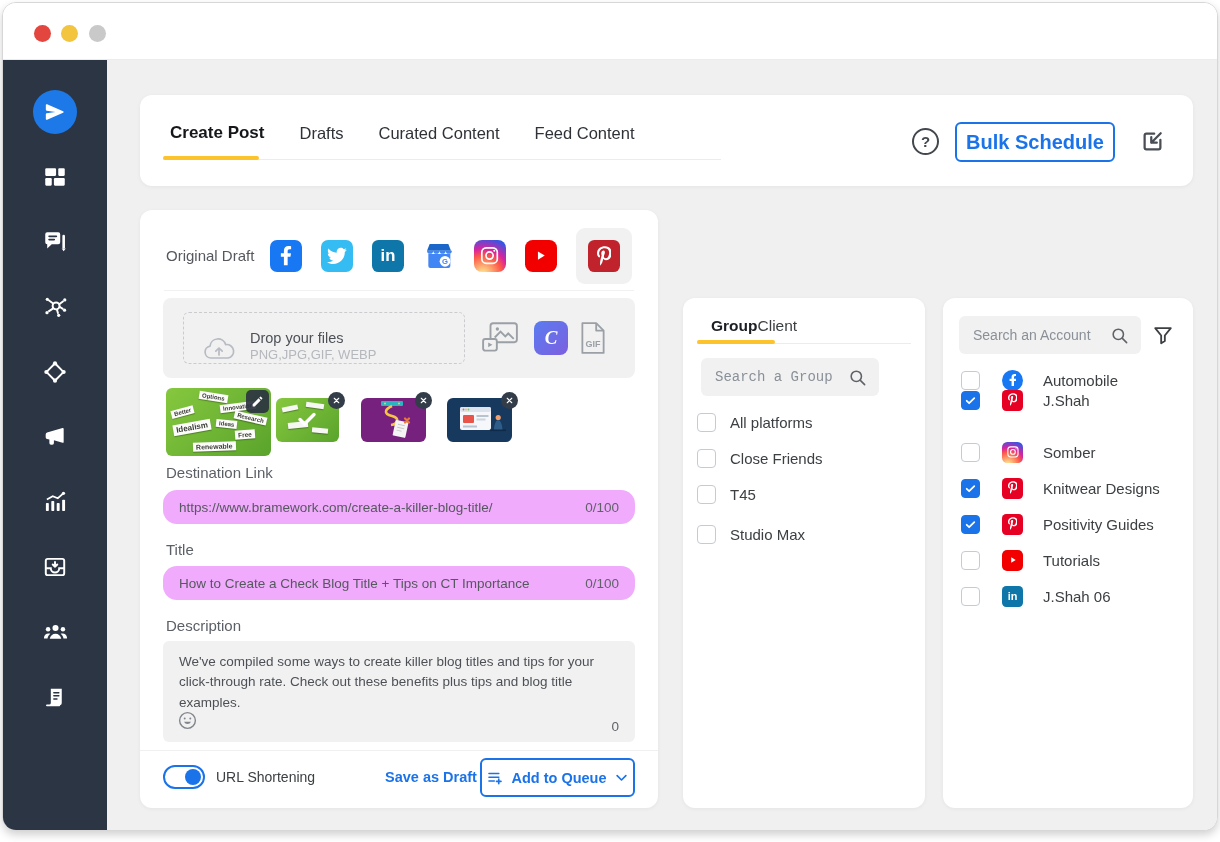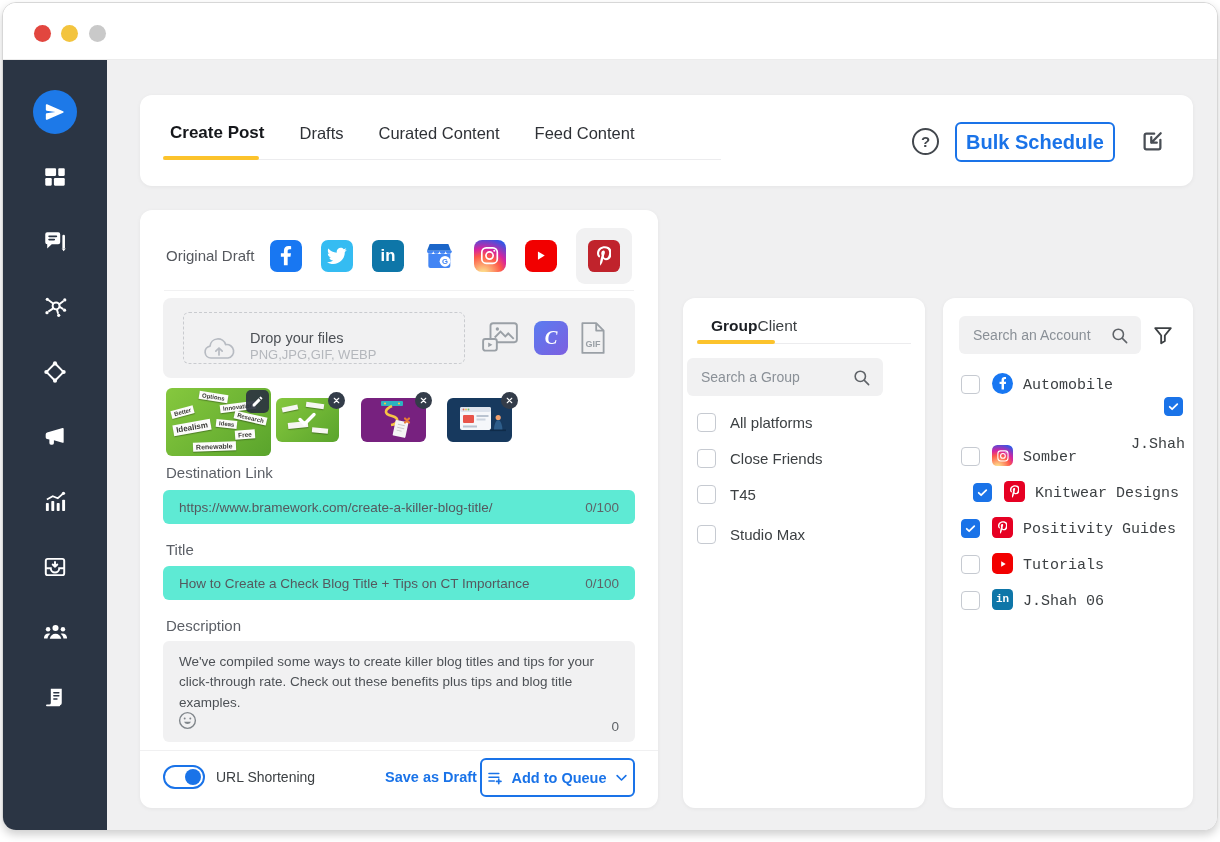--- a/index.html
+++ b/index.html
@@ -78,21 +78,21 @@
   .chip{position:absolute;background:#fcfcfa;color:#3c3c38;font-size:6px;font-weight:700;
     padding:1px 3px;box-shadow:0 1px 1px rgba(0,0,0,.3);white-space:nowrap;}
   .editbadge{position:absolute;right:2px;top:2px;width:23px;height:23px;border-radius:5px;
     background:rgba(44,52,64,.92);display:flex;align-items:center;justify-content:center;cursor:pointer;}
   .xbadge{position:absolute;right:-6px;top:-6px;width:17px;height:17px;border-radius:50%;
     background:#333c49;color:#fff;display:flex;align-items:center;justify-content:center;
     font-size:10px;cursor:pointer;z-index:2;}
   .mini-chip{position:absolute;background:#f6f6f2;box-shadow:0 1px 1px rgba(0,0,0,.3);}
 
   .field-label{position:absolute;left:26px;font-size:15px;color:#5b5f66;}
-  .field{position:absolute;left:23px;width:472px;height:34px;background:#5eead4;border-radius:6px;
+  .field{position:absolute;left:23px;width:472px;height:34px;background:#f0abfc;border-radius:14px;
     display:flex;align-items:center;padding:0 16px;cursor:text;}
   .field .val{flex:1;font-size:13.5px;color:#55585e;white-space:nowrap;overflow:hidden;}
   .field .counter{font-size:13.5px;color:#5f6368;}
   .textarea{position:absolute;left:23px;top:431px;width:472px;height:101px;background:#f1f1f2;
     border-radius:6px;padding:11px 16px;cursor:text;}
   .textarea .val{font-size:13.5px;color:#4d5156;line-height:1.5;display:block;max-width:440px;}
   .emoji-btn{position:absolute;left:14px;bottom:7px;cursor:pointer;}
   .desc-counter{position:absolute;right:16px;bottom:8px;font-size:13.5px;color:#5f6368;}
 
   .compose-divider{position:absolute;left:0;right:0;top:540px;height:1px;background:#f0f0f1;}
@@ -117,33 +117,33 @@
   .group-card{left:576px;top:238px;width:242px;height:510px;}
   .gtabs{position:absolute;left:28px;top:16px;display:flex;align-items:center;height:24px;}
   .gtab{font-size:15.5px;color:#3c4043;cursor:pointer;}
   .gtab.active{font-weight:700;color:#1b1e23;}
   .gtab-grayline{position:absolute;left:14px;right:14px;top:45px;height:1px;background:#ececee;}
   .gtab-underline{position:absolute;left:14px;top:42px;width:78px;height:4px;border-radius:2px;background:#fcc32c;}
   .searchbox{position:absolute;background:#f1f1f2;border-radius:6px;display:flex;align-items:center;padding:0 12px;}
   .searchbox input{flex:1;min-width:0;border:0;background:transparent;outline:none;font-size:14px;
     color:#55585e;font-family:inherit;}
   .searchbox input::placeholder{color:#8a9097;}
-  .g-search{left:4px;top:60px;width:196px;height:38px;}
+  .g-search{left:18px;top:60px;width:178px;height:38px;font-family:Liberation Mono, monospace;}
   .g-list{position:absolute;left:0;top:110px;right:0;}
   .g-row{position:absolute;left:14px;right:10px;height:28px;display:flex;align-items:center;gap:14px;cursor:pointer;}
   .cb{width:19px;height:19px;border-radius:4px;border:1.5px solid #c6cad1;background:#fff;flex:0 0 auto;
     display:flex;align-items:center;justify-content:center;cursor:pointer;}
   .cb.checked{background:#1a73e8;border-color:#1a73e8;}
   .g-label{font-size:15px;color:#3c4043;}
 
   
   .accounts-card{left:836px;top:238px;width:250px;height:510px;}
   .a-search{left:16px;top:18px;width:182px;height:38px;}
   .funnel{position:absolute;left:209px;top:26px;cursor:pointer;}
-  .a-row{position:absolute;left:18px;right:8px;height:28px;display:flex;align-items:flex-end;gap:10px;cursor:pointer;font-family:Liberation Mono, monospace;}
+  .a-row{position:absolute;left:18px;right:8px;height:28px;display:flex;align-items:center;gap:20px;cursor:pointer;}
   .a-row .cb{margin-right:2px;}
   .a-label{font-size:15px;color:#3c4043;white-space:nowrap;}
 </style>
 </head>
 <body>
 
 <div class="window">
   <div class="titlebar">
     <span class="dot red"></span>
     <span class="dot yellow"></span>
@@ -540,21 +540,21 @@
       <div id="account-list">
           <div class="a-row" style="top: 68px;">
             <span class="cb"></span>
      <span class="pficon" style="width:21px;height:21px;border-radius:50%;background:#1877f2">
               <svg viewBox="0 0 320 512" height="12.6" fill="#fff">
                 <path d="M279.14 288l14.22-92.66h-88.91v-60.13c0-25.35 12.42-50.06 52.24-50.06h40.42V6.26S260.43 0 225.36 0c-73.22 0-121.08 44.38-121.08 124.72v70.62H22.89V288h81.39v224h100.17V288z"></path>
               </svg>
             </span>
      <span class="a-label">Automobile</span>
           </div>
-          <div class="a-row" style="top: 99px; flex-direction: column;">
+          <div class="a-row" style="top: 88px;">
             <span class="cb checked">
               <svg viewBox="0 0 24 24" width="13" height="13">
                 <path d="M5 12.5l4.5 4.5L19 7.5" stroke="#fff" stroke-width="3.2" fill="none" stroke-linecap="round" stroke-linejoin="round"></path>
               </svg>
             </span>
      <span class="pficon" style="width:21px;height:21px;border-radius:20%;background:#e60023">
               <svg viewBox="0 0 384 512" height="13.02" fill="#fff">
                 <path d="M204 6.5C101.4 6.5 0 74.9 0 185.6 0 256 39.6 296 63.6 296c9.9 0 15.6-27.6 15.6-35.4 0-9.3-23.7-29.1-23.7-67.8 0-80.4 61.2-137.4 140.4-137.4 68.1 0 118.5 38.7 118.5 109.8 0 53.1-21.3 152.7-90.3 152.7-24.9 0-46.2-18-46.2-43.8 0-37.8 26.4-74.4 26.4-113.4 0-66.2-93.9-54.2-93.9 25.8 0 16.8 2.1 35.4 9.6 50.7-13.8 59.4-42 147.9-42 209.1 0 18.9 2.7 37.5 4.5 56.4 3.4 3.8 1.7 3.4 6.9 1.5 50.4-69 48.6-82.5 71.4-172.8 12.3 23.4 44.1 36 69.3 36 106.2 0 153.9-103.5 153.9-196.8C384 71.3 298.2 6.5 204 6.5z"></path>
               </svg>
             </span>
@@ -564,21 +564,21 @@
             <span class="cb"></span>
      <span class="pficon" style="width:21px;height:21px;border-radius:25%;background:radial-gradient(circle at 28% 108%, #fdf497 0%, #fd5949 45%, #d6249f 62%, #285AEB 92%)">
               <svg viewBox="0 0 24 24" width="13.860000000000001" fill="none" stroke="#fff" stroke-width="1.9">
                 <rect x="3.2" y="3.2" width="17.6" height="17.6" rx="5"></rect>
                 <circle cx="12" cy="12" r="4.1"></circle>
                 <circle cx="17.4" cy="6.6" r="1.15" fill="#fff" stroke="none"></circle>
               </svg>
             </span>
      <span class="a-label">Somber</span>
           </div>
-          <div class="a-row" style="top: 176px; margin-left: 12px;">
+          <div class="a-row" style="top: 176px;">
             <span class="cb checked">
               <svg viewBox="0 0 24 24" width="13" height="13">
                 <path d="M5 12.5l4.5 4.5L19 7.5" stroke="#fff" stroke-width="3.2" fill="none" stroke-linecap="round" stroke-linejoin="round"></path>
               </svg>
             </span>
      <span class="pficon" style="width:21px;height:21px;border-radius:20%;background:#e60023">
               <svg viewBox="0 0 384 512" height="13.02" fill="#fff">
                 <path d="M204 6.5C101.4 6.5 0 74.9 0 185.6 0 256 39.6 296 63.6 296c9.9 0 15.6-27.6 15.6-35.4 0-9.3-23.7-29.1-23.7-67.8 0-80.4 61.2-137.4 140.4-137.4 68.1 0 118.5 38.7 118.5 109.8 0 53.1-21.3 152.7-90.3 152.7-24.9 0-46.2-18-46.2-43.8 0-37.8 26.4-74.4 26.4-113.4 0-66.2-93.9-54.2-93.9 25.8 0 16.8 2.1 35.4 9.6 50.7-13.8 59.4-42 147.9-42 209.1 0 18.9 2.7 37.5 4.5 56.4 3.4 3.8 1.7 3.4 6.9 1.5 50.4-69 48.6-82.5 71.4-172.8 12.3 23.4 44.1 36 69.3 36 106.2 0 153.9-103.5 153.9-196.8C384 71.3 298.2 6.5 204 6.5z"></path>
               </svg>
             </span>

